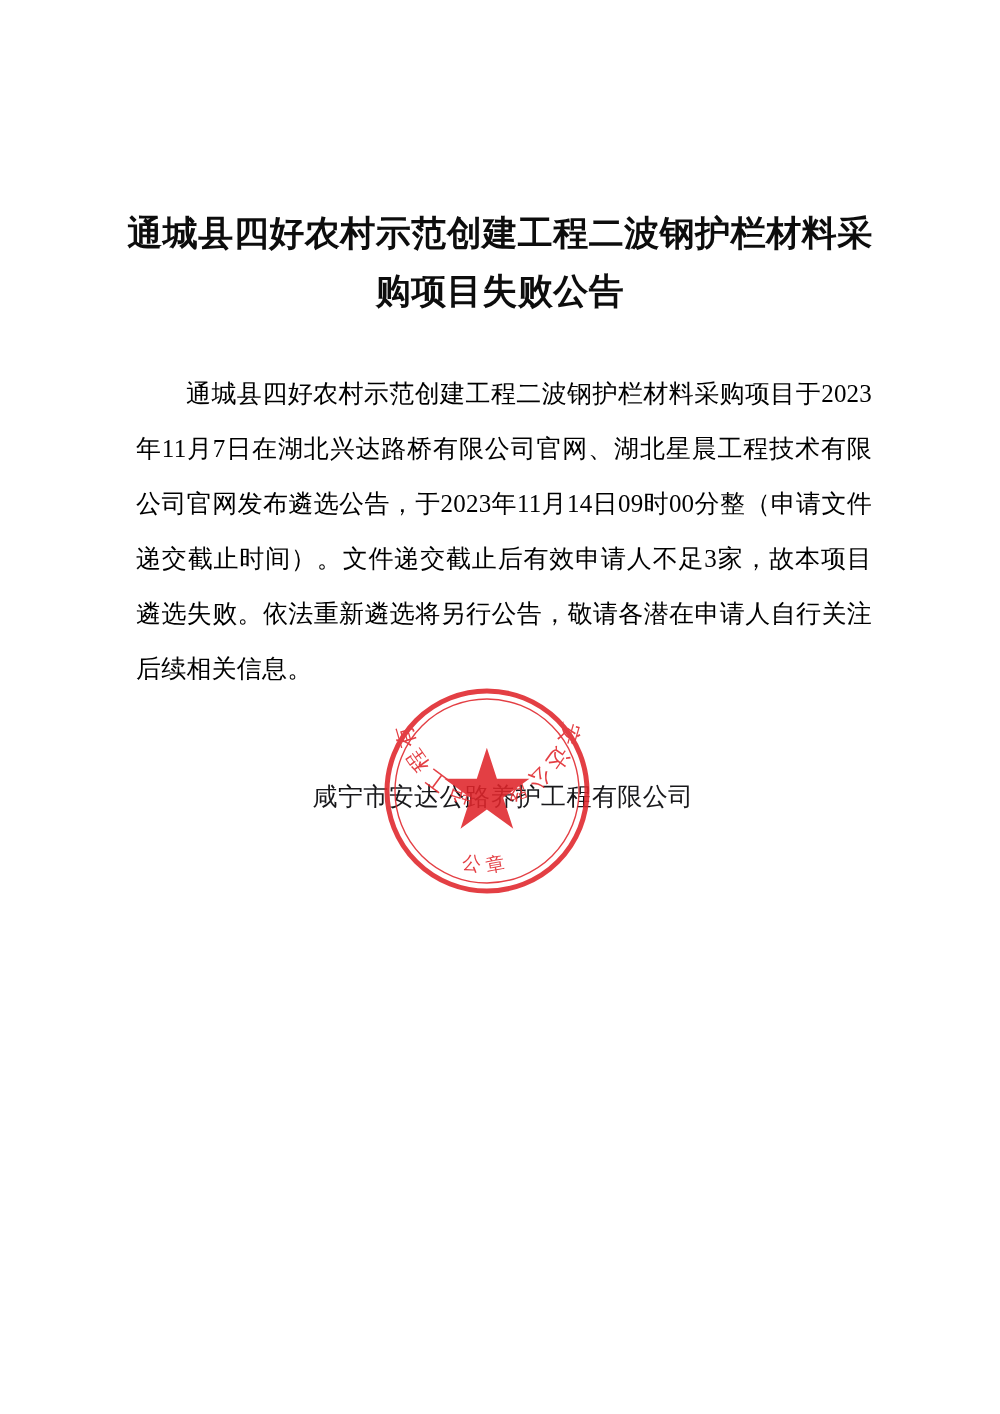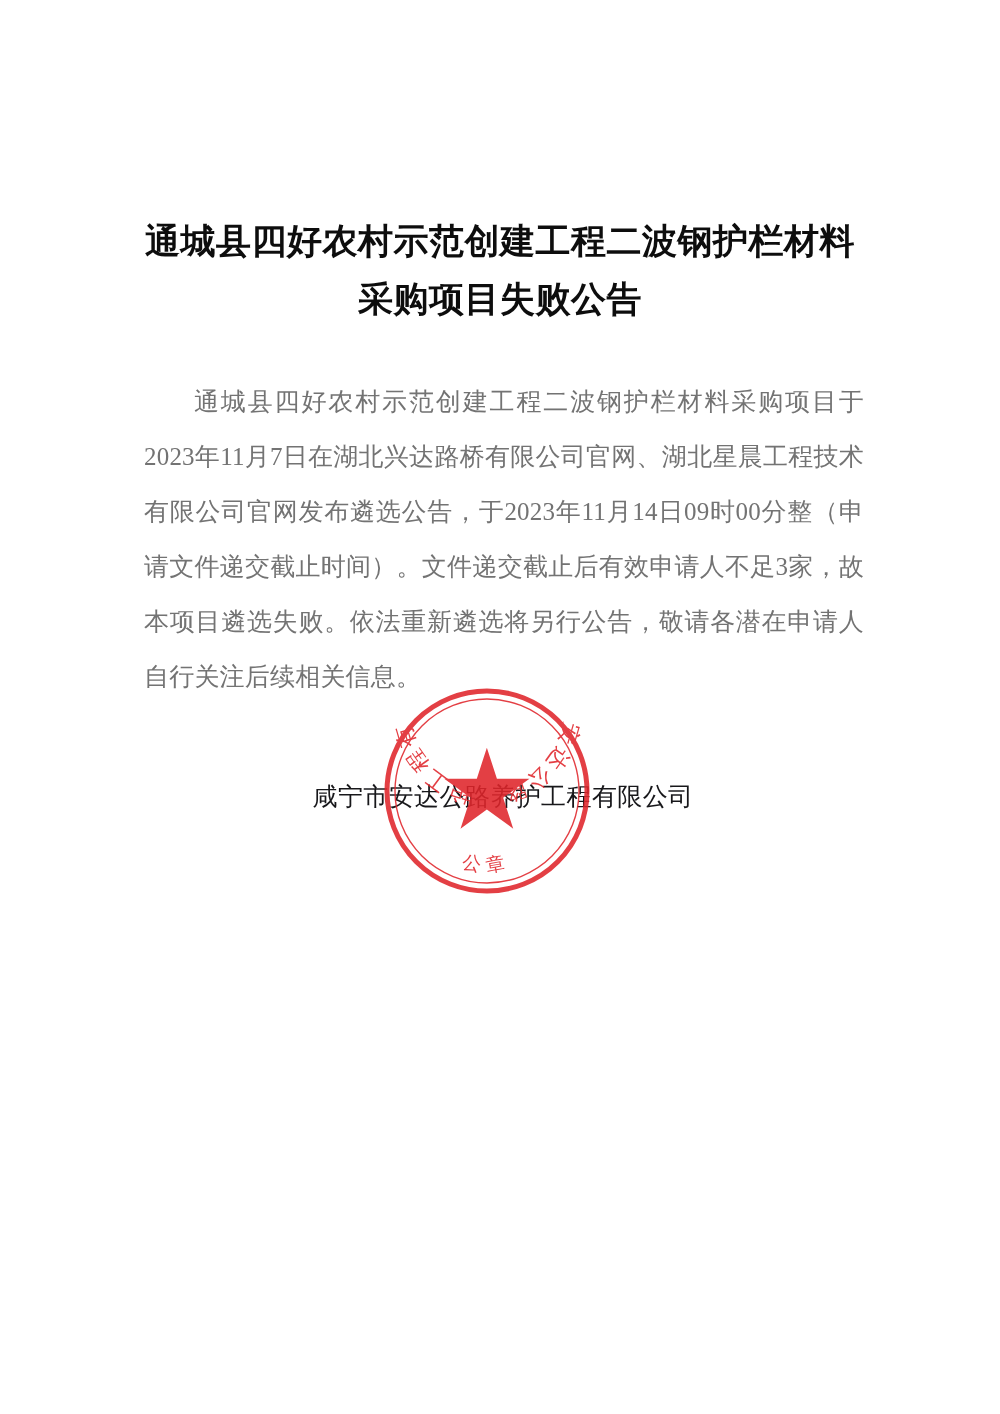--- a/index.html
+++ b/index.html
@@ -11,40 +11,40 @@
     width: 1000px;
     height: 1414px;
     position: relative;
     font-family: "Liberation Serif", "DejaVu Serif", serif;
     color: #1a1a1a;
     overflow: hidden;
   }
   .page {
     position: absolute;
     inset: 0;
-    padding: 16px;
+    padding: 8px;
   }
   .doc-title {
     margin: 196px 118px 0 118px;
     font-size: 35px;
     font-weight: bold;
     line-height: 58px;
     text-align: center;
     letter-spacing: 0.5px;
     font-family: "Liberation Sans", "DejaVu Sans", sans-serif;
     color: #0d0d0d;
   }
   .doc-body {
     margin: 46px 120px 0 128px;
     font-size: 25px;
     line-height: 55px;
     text-align: justify;
     text-justify: inter-ideograph;
     text-indent: 50px;
-    color: #737373;
+    color: #000000;
     letter-spacing: 0.2px;
   }
   .signature-block {
     position: absolute;
     left: 0;
     right: 0;
     top: 770px;
     text-align: center;
   }
   .sig-inner {

